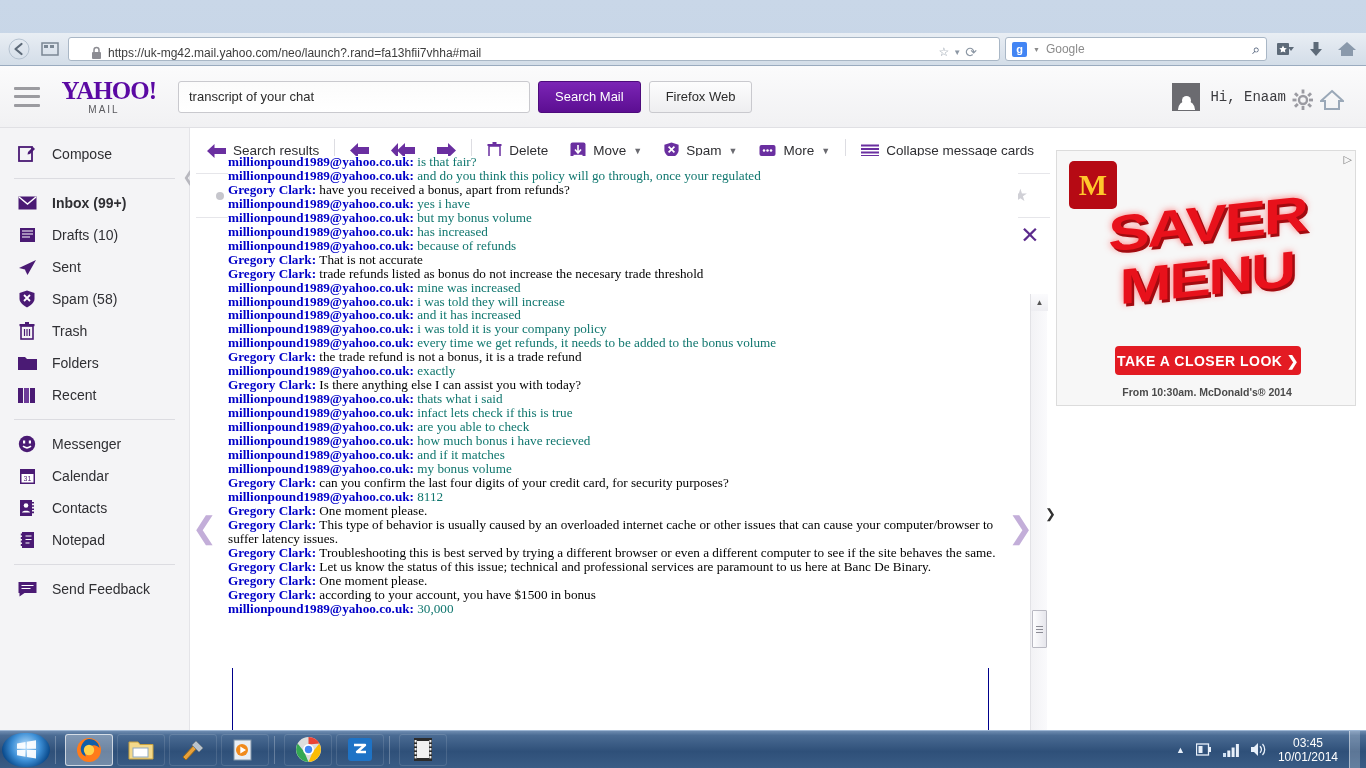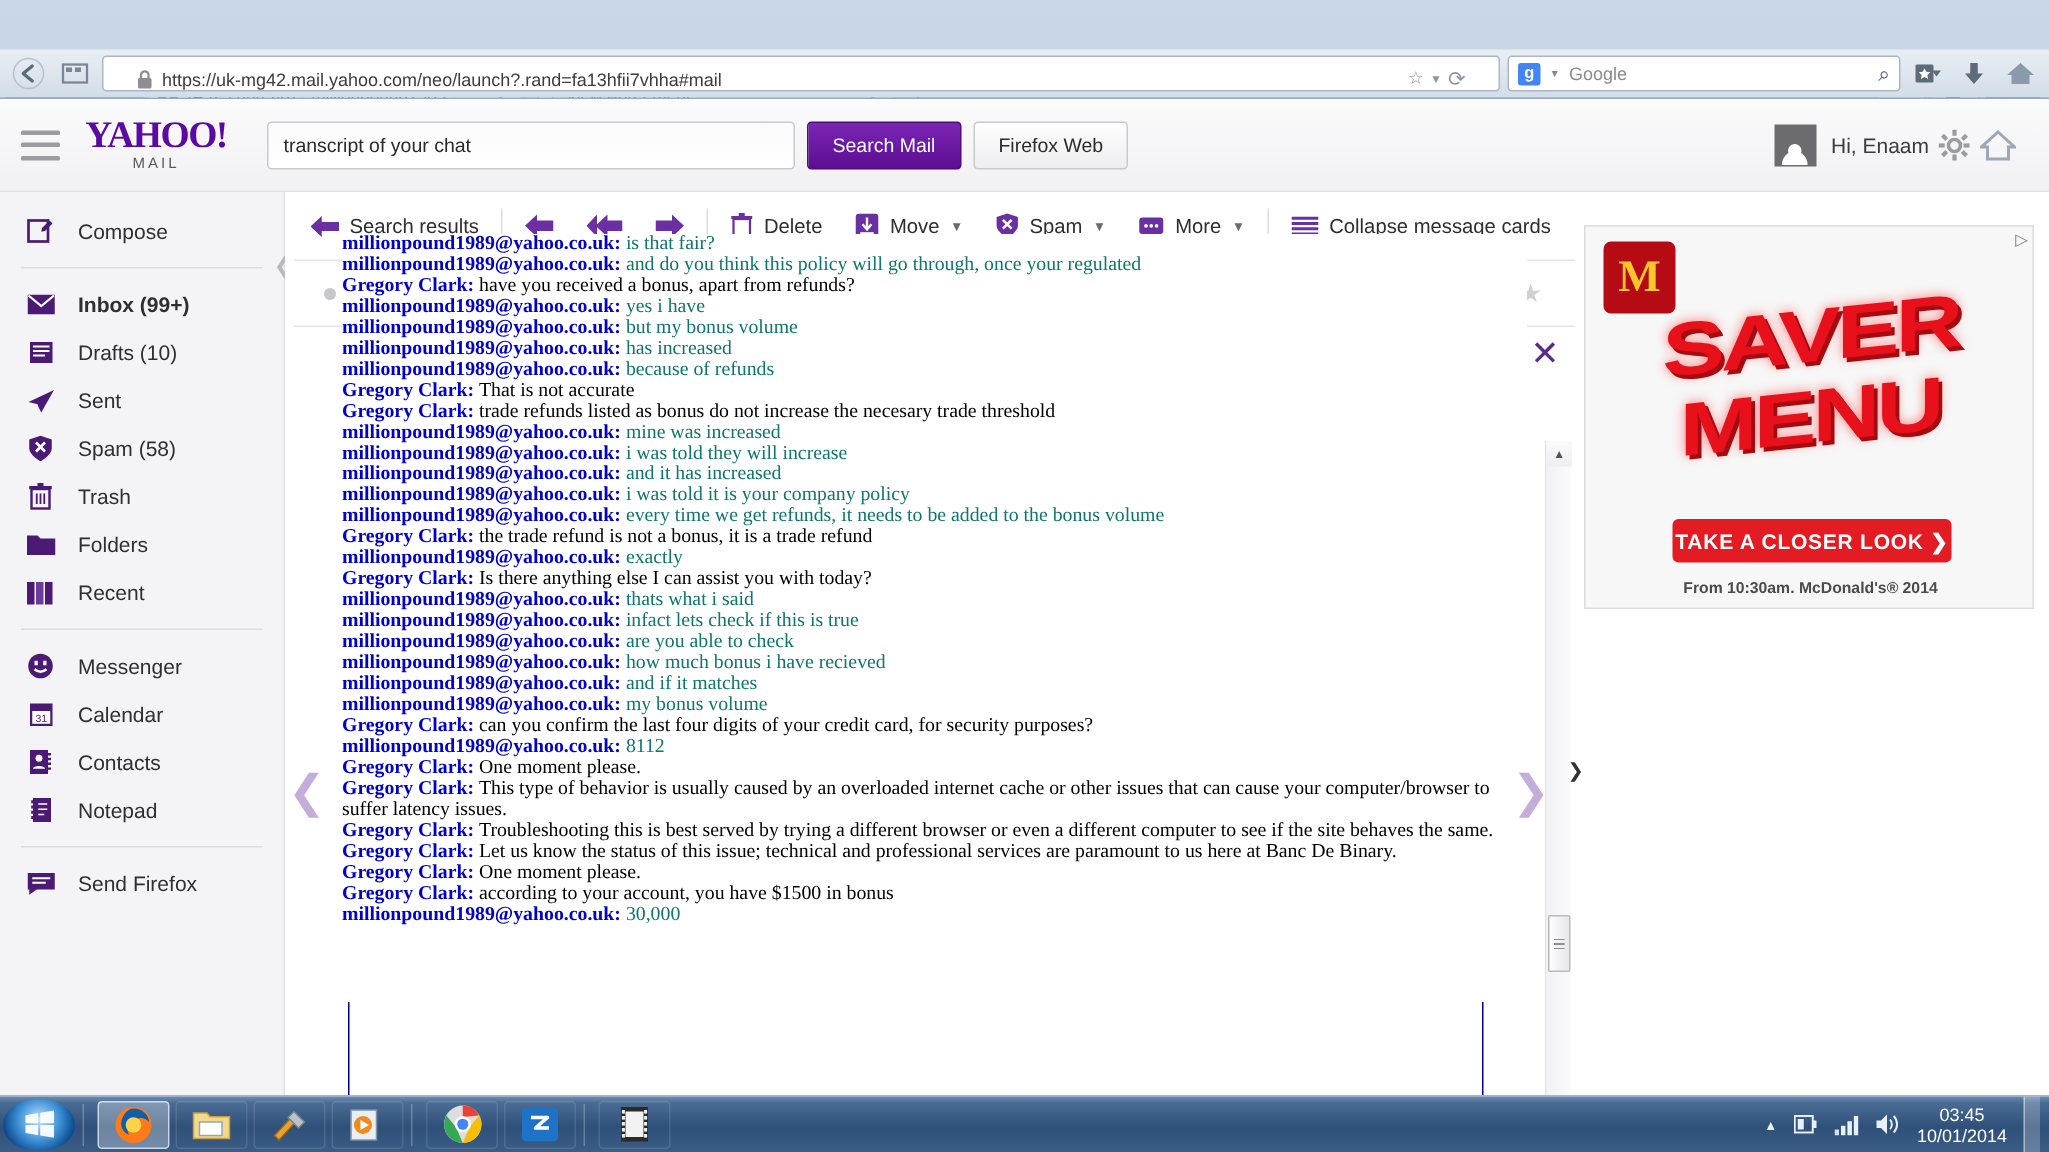--- a/index.html
+++ b/index.html
@@ -94,40 +94,40 @@
 
   
   #ymhdr {
     position:absolute; left:0; top:0; width:1366px; height:62px;
     background:linear-gradient(#fbfbfc,#f1f1f3); border-bottom:1px solid #e0e0e4;
     display:flex; align-items:center; padding:0 14px;
   }
   #hamburger { width:26px;height:20px;display:flex;flex-direction:column;justify-content:space-between;margin-right:12px;}
   #hamburger span { display:block;height:3px;background:#9b9ba0;border-radius:1px; }
   #ylogo { width:104px; text-align:center; margin-right:22px; }
-  #ylogo .y1 { font-size:25px; font-weight:bold; color:#5b09a3; letter-spacing:-1px; line-height:1; font-family:"Liberation Serif",serif;}
+  #ylogo .y1 { font-size:25px; font-weight:bold; color:#5b09a3; letter-spacing:-1px; line-height:1; font-family:"Liberation Serif",serif;text-align:right;}
   #ylogo .y2 { font-size:10px; color:#5a5a5f; letter-spacing:2px; margin-top:1px;}
   #ysearch {
     width:352px; height:32px; background:linear-gradient(#fbfbfb,#fff);
     border:1px solid #c9c9ce; border-radius:3px;
     display:flex;align-items:center;padding:0 10px;font-size:13px;color:#2b2b2b;
   }
   #btn-search-mail {
     margin-left:8px; height:32px; padding:0 16px;
     background:linear-gradient(#7b25b5,#5c0e92);
     border:1px solid #4d0b7c; border-radius:3px;
     color:#fff;font-size:13px;display:flex;align-items:center;
   }
   #btn-search-web {
     margin-left:8px;height:32px;padding:0 16px;
     background:linear-gradient(#fdfdfd,#eeeef0);
     border:1px solid #c9c9ce;border-radius:3px;
     color:#2b2b2b;font-size:13px;display:flex;align-items:center;
   }
-  #hdr-right { margin-left:auto; display:flex; align-items:center; gap:6px; padding-right:8px;}
+  #hdr-right { margin-left:auto; display:flex; align-items:flex-end; gap:6px; padding-right:8px;font-family:Liberation Mono, monospace;}
   #avatar { width:28px;height:28px;background:#6b6b70;display:flex;align-items:center;justify-content:center;}
   #avatar .head{width:9px;height:9px;border-radius:50%;background:#fff;position:relative;top:4px;}
   #avatar .body{position:absolute;width:17px;height:9px;border-radius:9px 9px 0 0;background:#fff;margin-top:17px;}
   #greeting { font-size:14px; color:#3b3b3f; }
 
   
   #sidebar {
     position:absolute; left:0; top:62px; width:190px; height:602px;
     background:#f4f4f6; border-right:1px solid #e4e4e8; padding-top:10px;
   }
@@ -535,21 +535,21 @@
 
       <div class="sep"></div>
 
       <div class="navrow">
         <span class="ico">
           <svg width="19" height="16" viewBox="0 0 19 16">
             <path d="M0.5 1h18v11h-12l-5 3.5V12h-1Z" fill="#4a1a74"></path>
             <path d="M3.5 4.5h12M3.5 7.5h9" stroke="#fff" stroke-width="1.2"></path>
           </svg>
         </span>
-        <span>Send Firefox</span>
+        <span>Send Feedback</span>
       </div>
     </div>
 
     <div id="msgpane">
 
       <div id="toolbar">
         <div class="tbitem">
           <span class="pico">
             <svg width="19" height="14" viewBox="0 0 19 14">
                 <path d="M7.5 0 L0 7 L7.5 14 V10 H19 V4 H7.5 Z" fill="#6a2fa0"></path>

